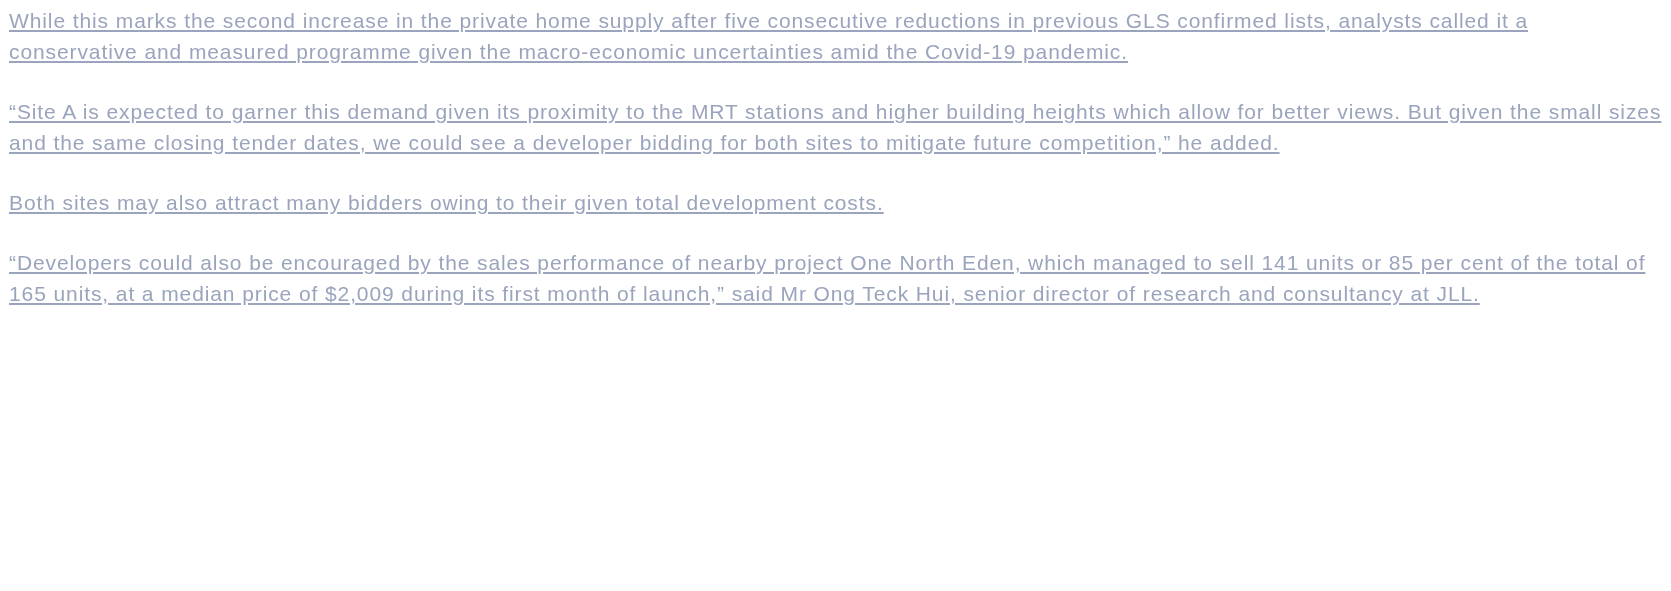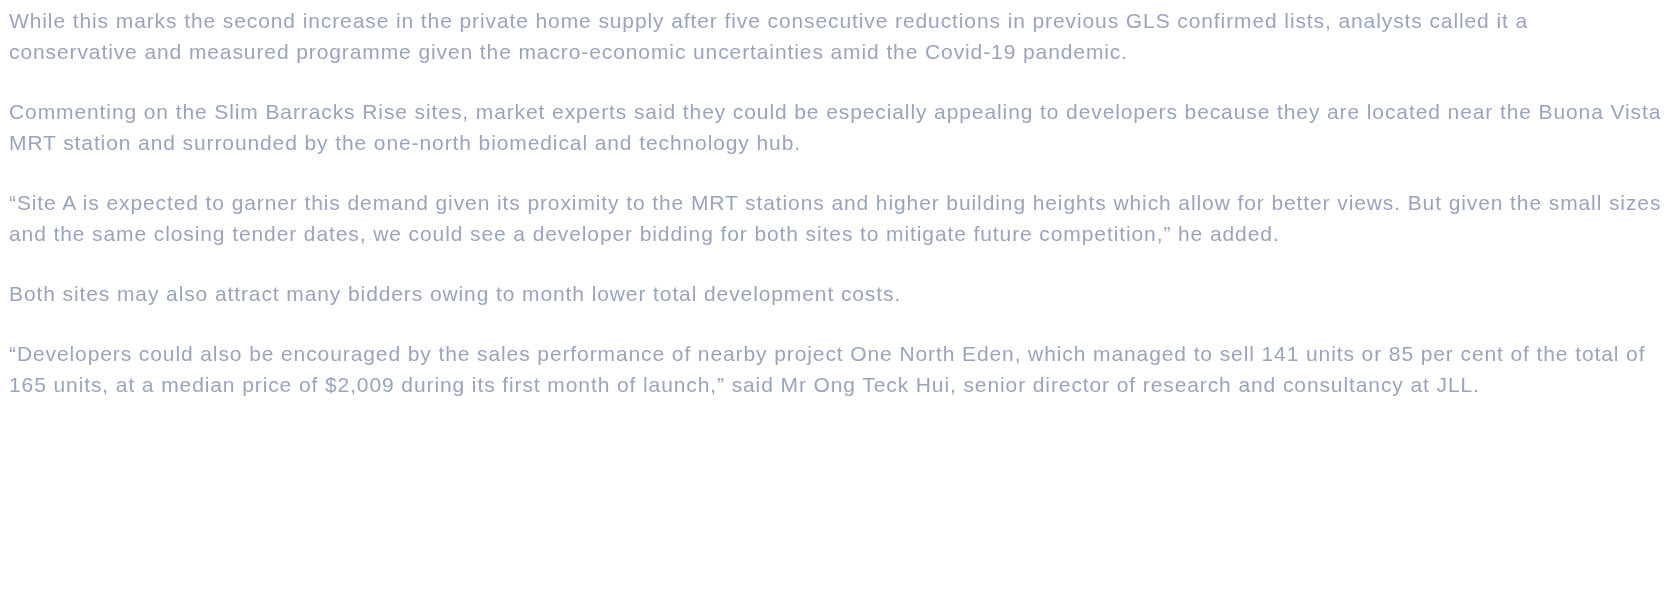--- a/index.html
+++ b/index.html
@@ -20,27 +20,27 @@
     padding: 5px 8px 0 9px;
     color: #9aa4bc;
     font-size: 21px;
     line-height: 31px;
     letter-spacing: 0.9px;
     font-weight: 400;
   }
   .article-body p {
     margin: 0 0 29px 0;
     max-width: 1655px;
+    text-decoration: underline;
   }
   .article-body p:last-child {
     margin-bottom: 9px;
   }
 </style>
 </head>
 <body>
 
 <div class="article-body">
   <p>While this marks the second increase in the private home supply after five consecutive reductions in previous GLS confirmed lists, analysts called it a conservative and measured programme given the macro-economic uncertainties amid the Covid-19 pandemic.</p>
-  <p>Commenting on the Slim Barracks Rise sites, market experts said they could be especially appealing to developers because they are located near the Buona Vista MRT station and surrounded by the one-north biomedical and technology hub.</p>
   <p>“Site A is expected to garner this demand given its proximity to the MRT stations and higher building heights which allow for better views. But given the small sizes and the same closing tender dates, we could see a developer bidding for both sites to mitigate future competition,” he added.</p>
-  <p>Both sites may also attract many bidders owing to month lower total development costs.</p>
+  <p>Both sites may also attract many bidders owing to their given total development costs.</p>
   <p>“Developers could also be encouraged by the sales performance of nearby project One North Eden, which managed to sell 141 units or 85 per cent of the total of 165 units, at a median price of $2,009 during its first month of launch,” said Mr Ong Teck Hui, senior director of research and consultancy at JLL.</p>
 </div>
 
 </body></html>

